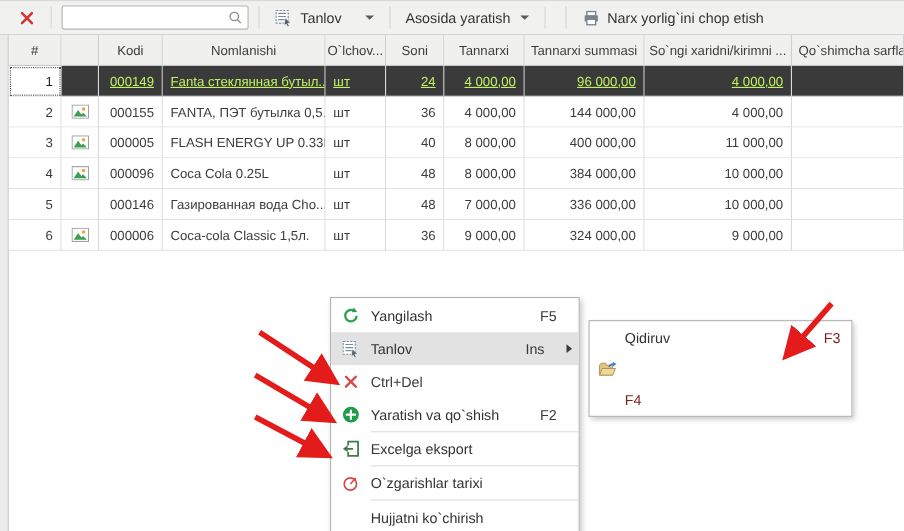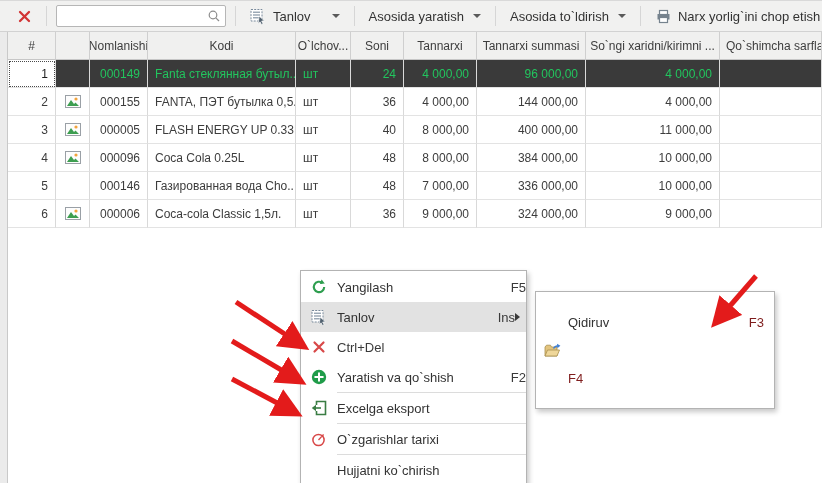--- a/index.html
+++ b/index.html
@@ -36,41 +36,41 @@
   .cell{
     display:flex;align-items:center;font-size:12px;color:#3c3c3c;
     border-right:1px solid #d9d9d9;border-bottom:1px solid #e3e3e3;
     overflow:hidden;white-space:nowrap;box-sizing:border-box;background:#fff;
   }
   .hcell{background:#f0f0ef;border-right:1px solid #cfcfcf;border-bottom:1px solid #c6c6c6;
     justify-content:center;color:#3d3d3d;}
   .r{justify-content:flex-end;padding-right:7px;}
   .l{padding-left:7px;}
   .c{justify-content:center;}
-  .sel{background:#3a3a3a;color:#22c55e;}
+  .sel{background:#3a3a3a;color:#bef264;text-decoration:underline;}
   .focus-cell{background:#fff;color:#1d1d1d;outline:1px dotted #4a4a4a;outline-offset:-2px;}
   
   .menu{
     position:absolute;left:300px;top:270px;width:227px;z-index:20;
     background:#fff;border:1px solid #b3b3b3;box-shadow:2px 3px 5px rgba(0,0,0,.22);
     padding:1px 0;box-sizing:border-box;
   }
   .mi{height:30px;display:flex;align-items:center;font-size:13px;color:#333;}
   .mi.hl{background:#e2e2e2;}
   .mi-ic{width:36px;display:flex;justify-content:center;align-items:center;flex:0 0 36px;}
   .mi-label{flex:1;overflow:hidden;white-space:nowrap;}
-  .mi-sc{padding-right:0;color:#3a3a3a;}
+  .mi-sc{padding-right:20px;color:#3a3a3a;}
   .mi-sub{width:0;height:0;border-top:4px solid transparent;border-bottom:4px solid transparent;
     border-left:5px solid #3a3a3a;margin-right:6px;}
   .msep{height:1px;background:#dcdcdc;margin-left:36px;}
   
   .submenu{
     position:absolute;left:535px;top:291px;width:240px;z-index:25;
     background:#fff;border:1px solid #b3b3b3;box-shadow:2px 3px 5px rgba(0,0,0,.22);
-    padding:16px 0;box-sizing:border-box;
+    padding:1px 0;box-sizing:border-box;
   }
   .smi{height:28px;display:flex;align-items:center;font-size:13px;color:#333;}
   .smi-ic{width:32px;display:flex;justify-content:center;align-items:center;flex:0 0 32px;}
   .smi-label{flex:1;overflow:hidden;white-space:nowrap;}
   .smi-sc{padding-right:10px;color:#7f1d1d;}
   
   .overlay{position:absolute;left:0;top:0;width:822px;height:483px;z-index:40;pointer-events:none;}
 </style>
 </head>
 <body>
@@ -101,44 +101,40 @@
     <span>Tanlov</span>
     <span style="width:6px"></span>
     <span class="caret"></span>
   </div>
   <div class="tsep"></div>
   <div class="tbtn">
     <span>Asosida yaratish</span>
     <span class="caret"></span>
   </div>
   <div class="tsep"></div>
-  <div class="tbtn">
-    <span>Asosida to`ldirish</span>
-    <span class="caret"></span>
-  </div>
   <div class="tsep"></div>
   <div class="tbtn">
     <svg width="17" height="17" viewBox="0 0 17 17">
       <rect x="4.5" y="2.5" width="8" height="4" fill="#fff" stroke="#76838e" stroke-width="1.2"></rect>
       <rect x="2.5" y="6" width="12" height="5.5" fill="#76838e"></rect>
       <rect x="4.5" y="9.5" width="8" height="5" fill="#fff" stroke="#76838e" stroke-width="1.2"></rect>
     </svg>
     <span>Narx yorlig`ini chop etish</span>
   </div>
 
 </div>
 
 <div class="gutter"></div>
 
 <div class="grid">
 
   <div class="cell hcell">#</div>
   <div class="cell hcell"></div>
+  <div class="cell hcell">Kodi</div>
   <div class="cell hcell">Nomlanishi</div>
-  <div class="cell hcell">Kodi</div>
   <div class="cell hcell">O`lchov...</div>
   <div class="cell hcell">Soni</div>
   <div class="cell hcell">Tannarxi</div>
   <div class="cell hcell">Tannarxi summasi</div>
   <div class="cell hcell">So`ngi xaridni/kirimni ...</div>
   <div class="cell hcell" style="justify-content:flex-start;padding-left:6px;">Qo`shimcha sarflar</div>
 
   <div class="cell r focus-cell">1</div>
   <div class="cell sel c"></div>
   <div class="cell sel r">000149</div>

